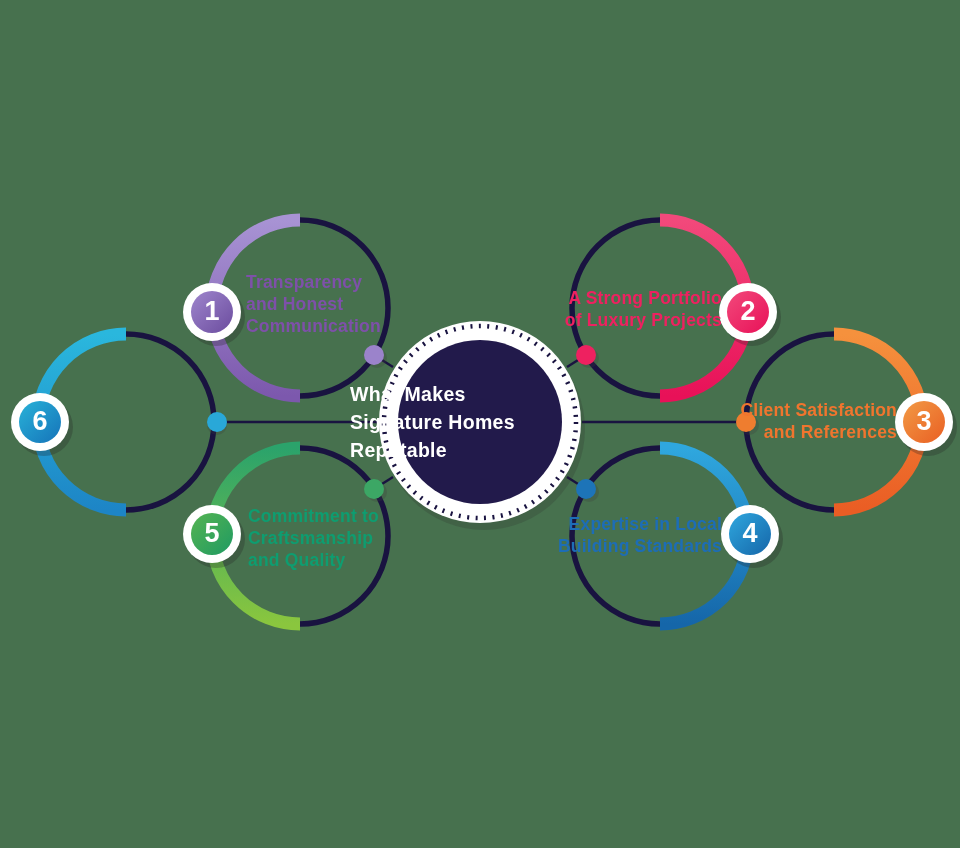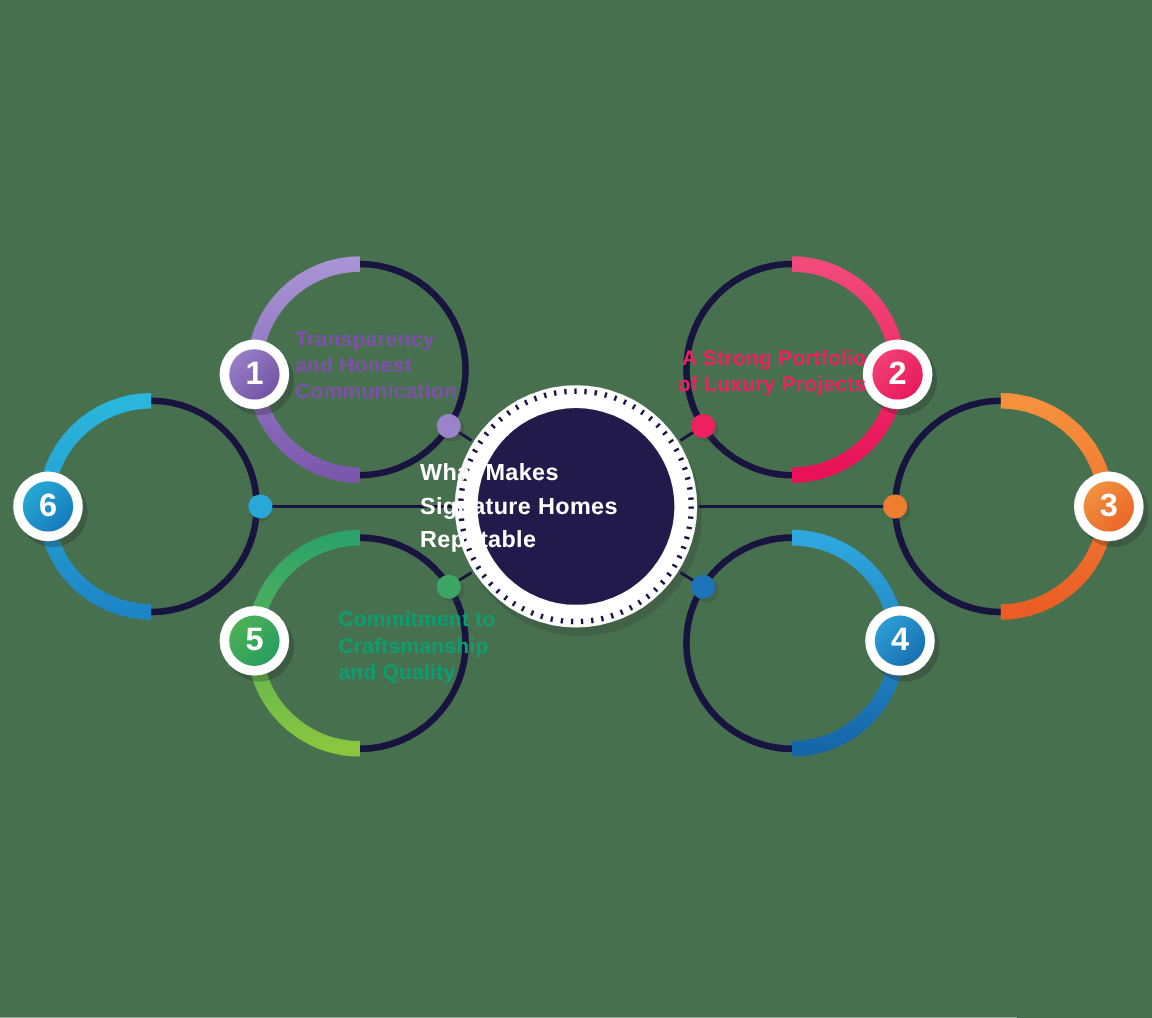--- a/index.html
+++ b/index.html
@@ -140,17 +140,21 @@
     <div class="badge-inner" style="background: linear-gradient(135deg, rgb(41, 178, 216), rgb(21, 115, 185));">
       <span class="badge-num">6</span>
     </div>
   </div>
 
   <div class="label" style="left: 246px; top: 271px; width: 190px; color: rgb(126, 80, 169);">Transparency
 and Honest
 Communication</div>
   <div class="label align-right" style="left: 532px; top: 287px; width: 190px; color: rgb(238, 33, 96);">A Strong Portfolio
 of Luxury Projects</div>
-  <div class="label" style="left: 248px; top: 505px; width: 190px; color: rgb(14, 157, 112); margin-left: 34px;">Commitment to
+  <div class="label align-right" style="left: 697px; top: 399px; width: 200px; color: rgb(240, 117, 46);">Client Satisfaction
+and References</div>
+  <div class="label align-right" style="left: 532px; top: 513px; width: 190px; color: rgb(29, 109, 182);">Expertise in Local
+Building Standards</div>
+  <div class="label" style="left: 248px; top: 505px; width: 190px; color: rgb(14, 157, 112);">Commitment to
 Craftsmanship
 and Quality</div>
 
 </div>
 
 </body></html>

